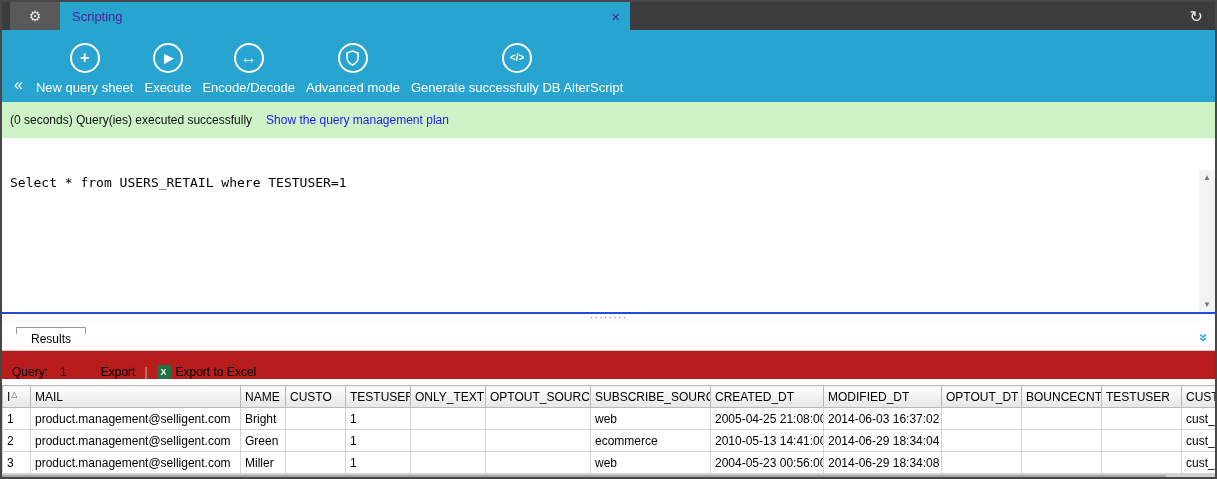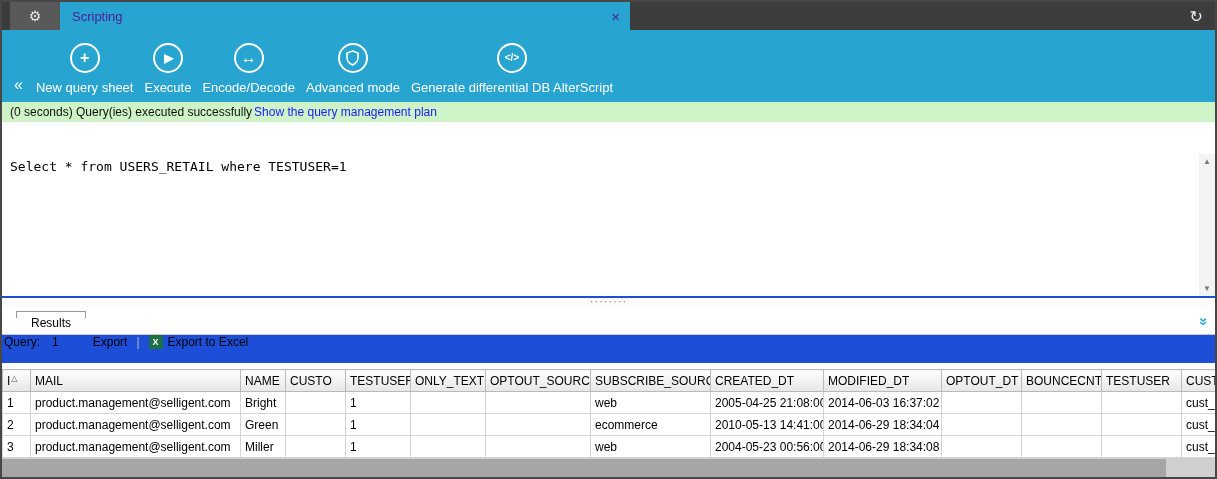--- a/index.html
+++ b/index.html
@@ -16,35 +16,35 @@
   .refresh { margin-left:auto; align-self:center; margin-right:12px; color:#ececec; font-size:16px; cursor:pointer; }
   
   .toolbar { height:72px; background:#28a4d1; display:flex; align-items:flex-end; padding:0 0 7px 10px; gap:11px; color:#fff; flex:0 0 auto; }
   .collapse { font-size:16px; padding:0 2px 1px 2px; cursor:pointer; }
   .tool { display:flex; flex-direction:column; align-items:center; gap:7px; cursor:pointer; }
   .circle { width:30px; height:30px; border:2px solid #fff; border-radius:50%; display:flex; align-items:center; justify-content:center; font-size:16px; font-weight:bold; line-height:1; }
   .circle.play { font-size:12px; padding-left:2px; }
   .circle.code { font-size:10px; letter-spacing:0; }
   .tool-label { font-size:13px; white-space:nowrap;text-align:center; }
   
-  .statusbar { height:20px; background:#cdf3c7; display:flex; align-items:center; padding-left:8px; gap:2px; font-size:12px; flex:0 0 auto; }
+  .statusbar { height:36px; background:#cdf3c7; display:flex; align-items:center; padding-left:8px; gap:14px; font-size:12px; flex:0 0 auto; }
   .status-msg { color:#111; }
   .status-link { color:#1a1aff; cursor:pointer; }
   
   .editor { height:144px; position:relative; background:#fff; flex:0 0 auto; border-bottom:2px solid #1d4ed8;margin-top:32px; }
   .editor pre { font-family:"DejaVu Sans Mono", monospace; font-size:13px; padding:5px 8px; color:#000; white-space:pre; }
   .vscroll { position:absolute; right:0; top:0; bottom:0; width:16px; background:#f3f3f3; display:flex; flex-direction:column; justify-content:space-between; align-items:center; }
   .vscroll span { color:#777; font-size:8px; padding:3px 0; cursor:pointer; }
   .splitter { height:9px; background:#fcfcfc; text-align:center; color:#8a8a8a; font-size:11px; line-height:6px; letter-spacing:1px; cursor:row-resize; flex:0 0 auto; }
   
   .results-strip { height:28px; background:#fff; position:relative; border-bottom:1px solid #c9c9c9; flex:0 0 auto; }
   .results-tab { position:absolute; left:14px; top:4px; bottom:16px; padding:4px 14px 0 14px; border:1px solid #9a9a9a; border-bottom:none; background:#fff; font-size:12px; cursor:pointer; }
   .strip-chevrons { position:absolute; right:10px; top:6px; color:#2aa9d4; font-size:15px; font-weight:bold; transform:rotate(-90deg); cursor:pointer; }
   
-  .querybar { height:28px; display:flex; align-items:flex-start; font-size:12px; padding-left:2px; background:#1d4ed8; flex:0 0 auto; }
+  .querybar { height:28px; display:flex; align-items:flex-end; font-size:12px; padding-left:10px; background:#b91c1c; flex:0 0 auto; }
   .q-label { color:#000; }
   .q-num { margin-left:12px; }
   .q-export { margin-left:34px; cursor:pointer; }
   .q-sep { color:#b5b5b5; margin:0 9px; }
   .xls-icon { display:inline-flex; width:14px; height:14px; background:#1e7145; color:#fff; font-size:9px; font-weight:bold; align-items:center; justify-content:center; border-radius:2px; margin-right:5px; }
   .q-export-xl { display:inline-flex; align-items:center; cursor:pointer; }
   .grid-gap { height:6px; background:#fff; flex:0 0 auto; }
   
   .grid-wrap { width:100%; overflow:hidden; flex:0 0 auto; }
   table { border-collapse:collapse; table-layout:fixed; width:1239px; font-size:12px; }
@@ -94,21 +94,21 @@
       <div class="circle">
         <svg width="13" height="16" viewBox="0 0 13 16">
           <path d="M6.5 1 L12 3 V7.5 C12 11 9.5 13.6 6.5 15 C3.5 13.6 1 11 1 7.5 V3 Z" fill="none" stroke="#fff" stroke-width="1.6"></path>
         </svg>
       </div>
       <span class="tool-label">Advanced mode</span>
     </div>
 
     <div class="tool">
       <div class="circle code">&lt;/&gt;</div>
-      <span class="tool-label">Generate differential DB AlterScript</span>
+      <span class="tool-label">Generate successfully DB AlterScript</span>
     </div>
   </div>
 
   <div class="statusbar">
     <span class="status-msg">(0 seconds) Query(ies) executed successfully</span>
     <span class="status-link">Show the query management plan</span>
   </div>
 
   <div class="editor">
     <pre>Select * from USERS_RETAIL where TESTUSER=1</pre>

